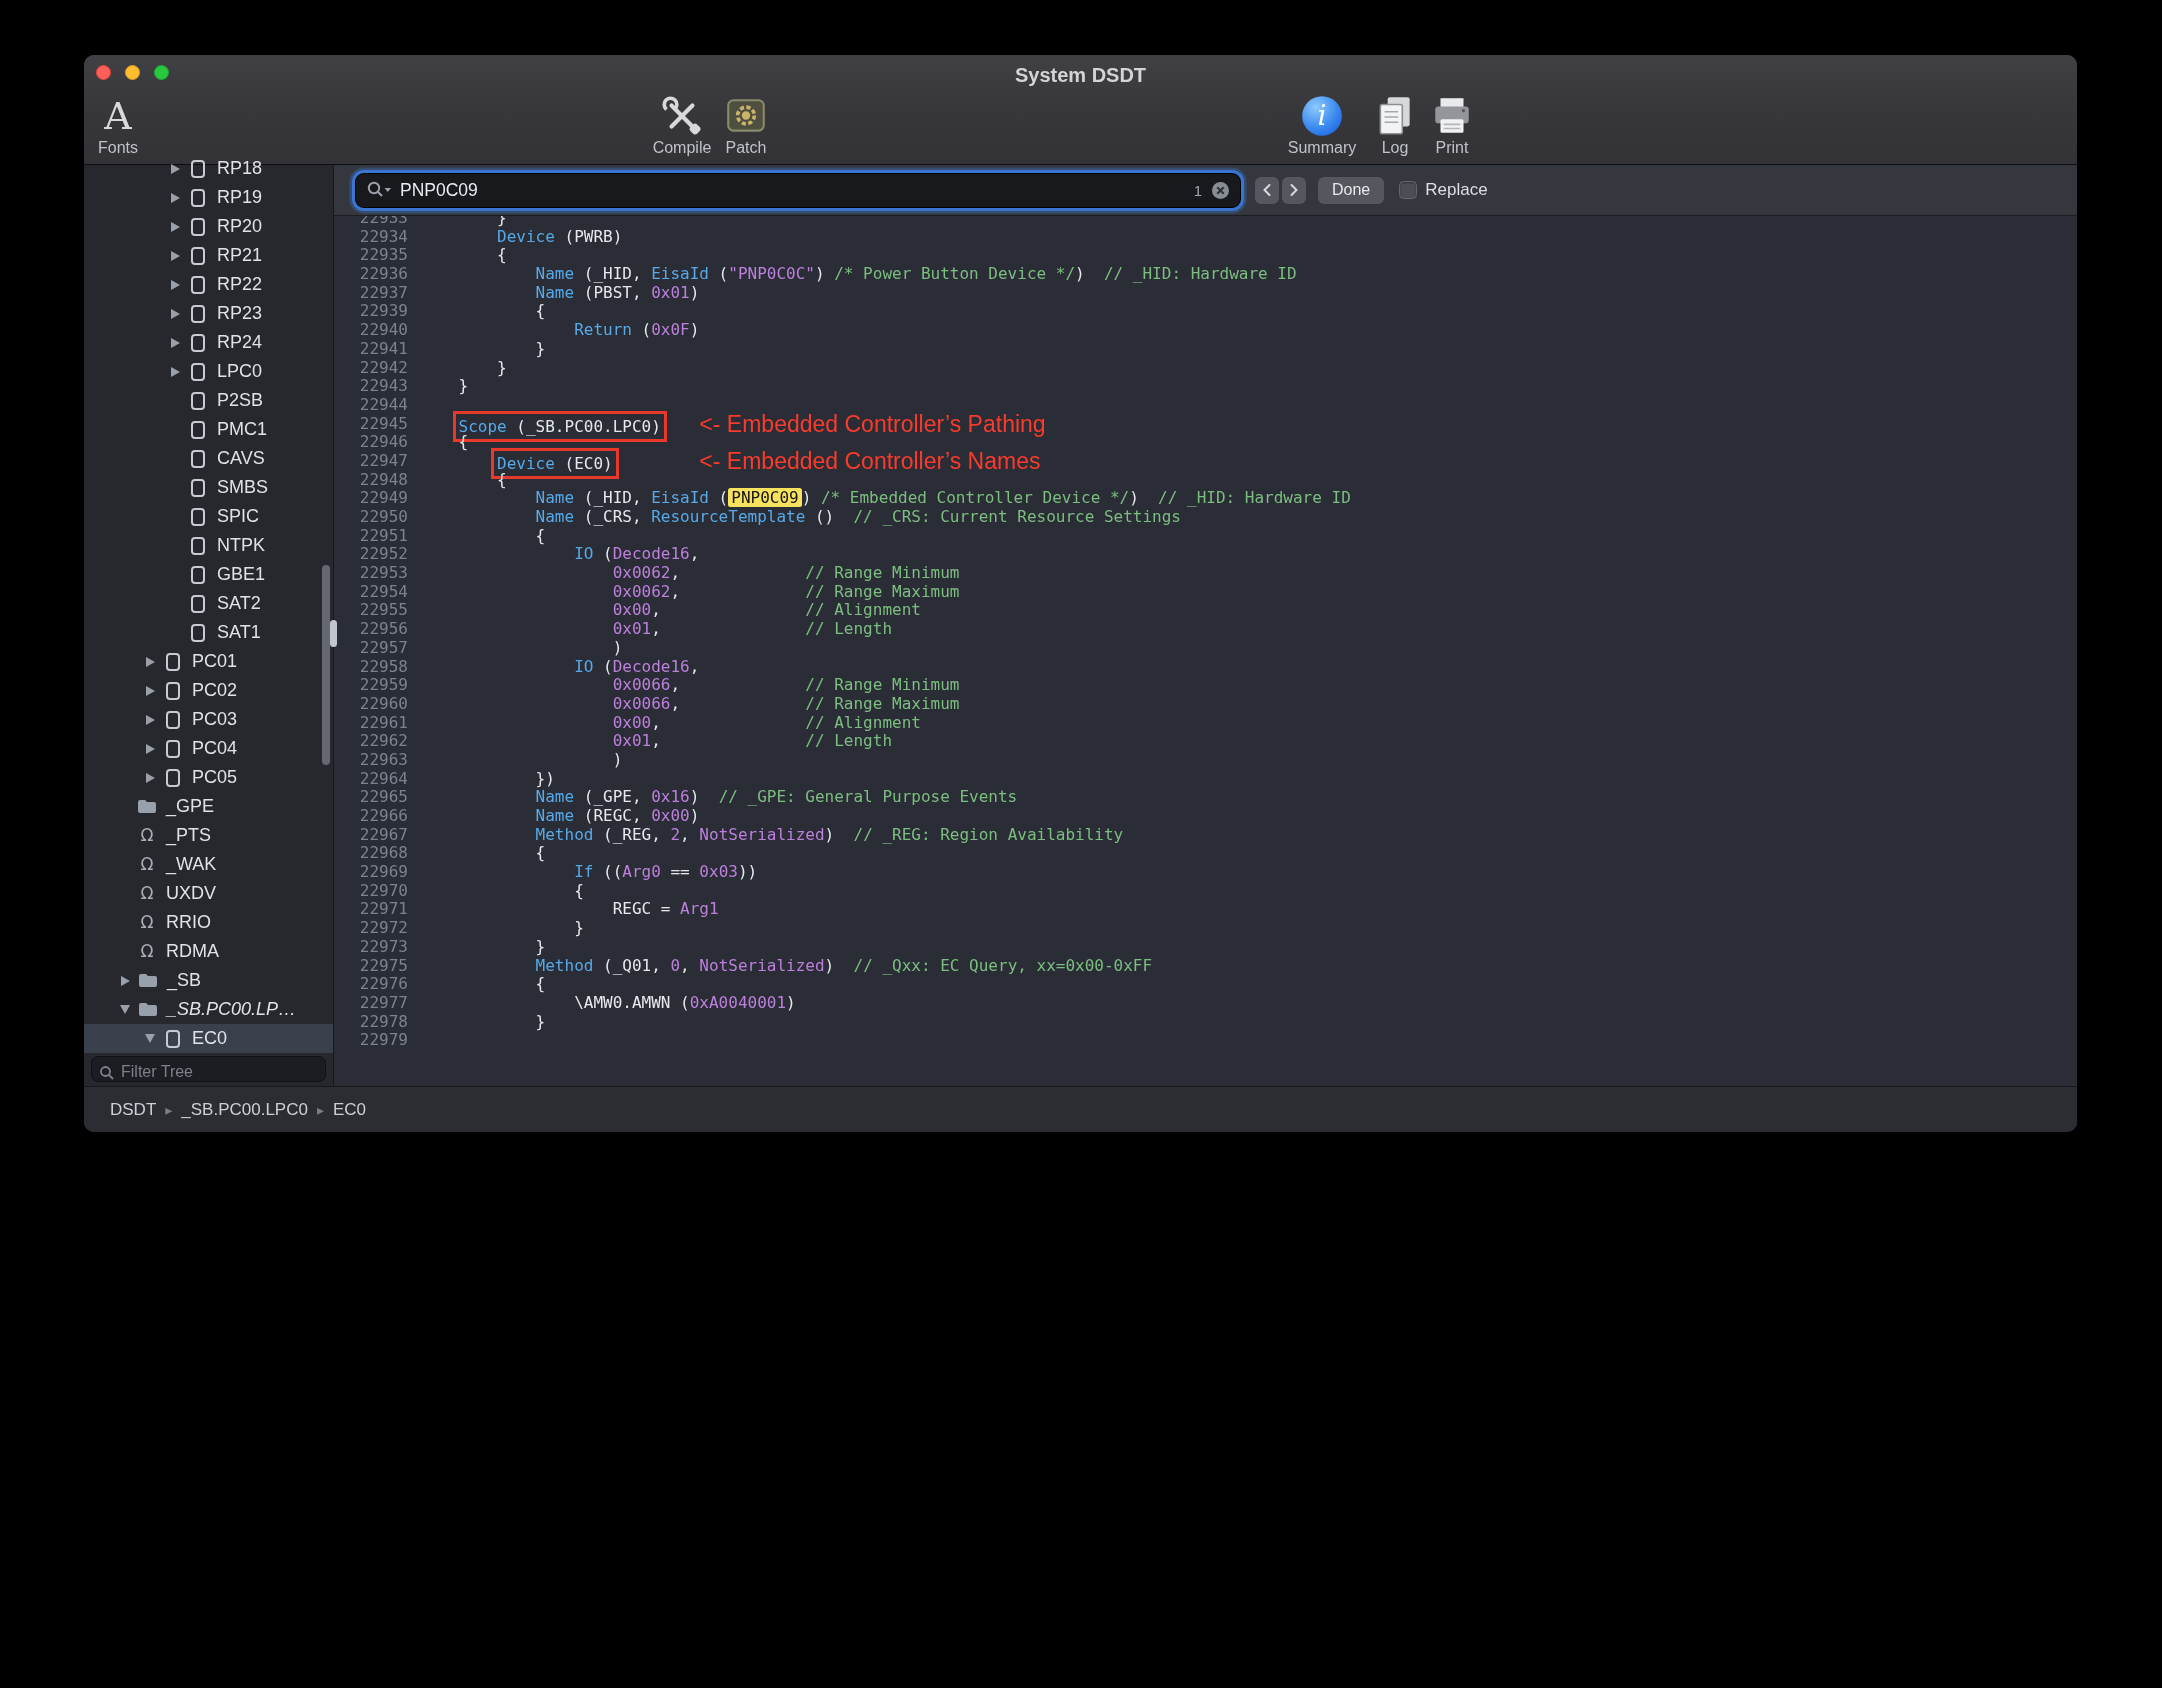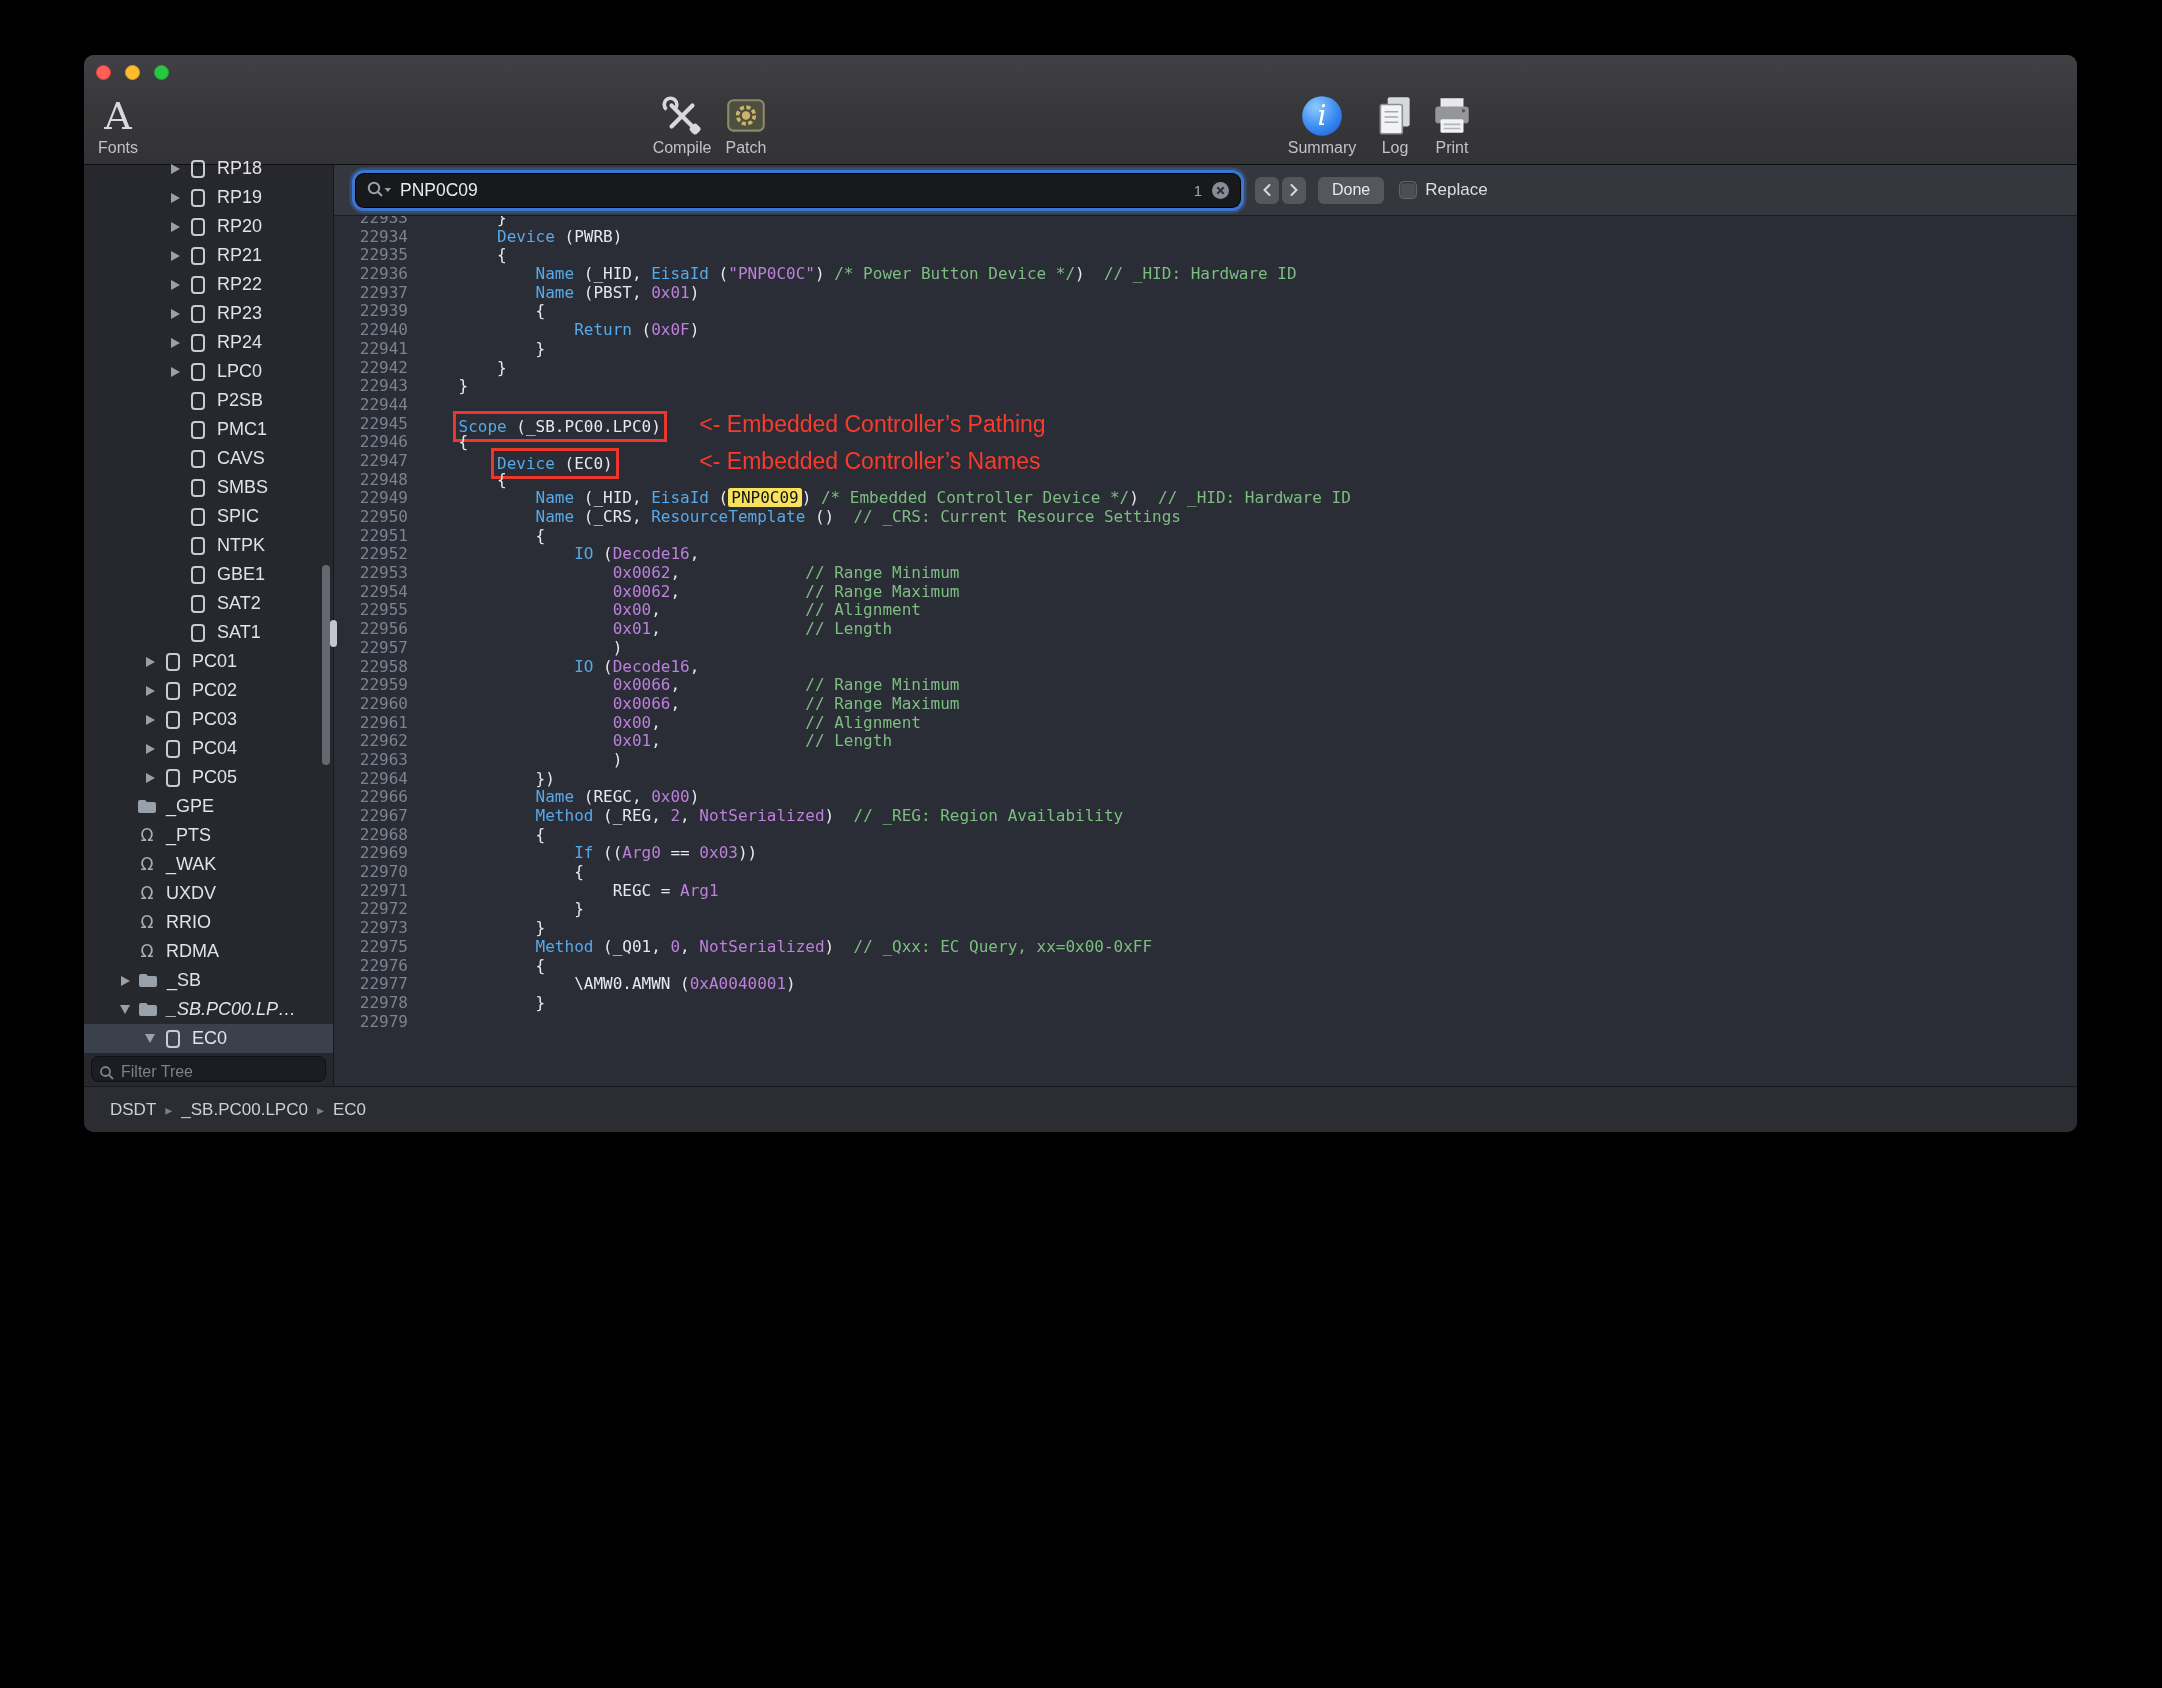--- a/index.html
+++ b/index.html
@@ -75,20 +75,21 @@
   .bc-sep{font-size:14px;color:#7a7f88;}
 </style>
 </head>
 <body>
 
 <div id="window">
   <div id="header">
     <div class="tl tl-red"></div>
     <div class="tl tl-yellow"></div>
     <div class="tl tl-green"></div>
+    <div id="titlebar-title">System DSDT</div>
     <div id="toolbar">
         <div class="tb-item tb-fonts">
           <span class="tb-icon">
             <svg width="40" height="46" viewBox="0 0 40 46">
               <text x="20" y="36" text-anchor="middle" font-family="DejaVu Serif, serif" font-size="38" fill="#d8d9db">A</text>
             </svg>
           </span>
           <span class="tb-label">Fonts</span>
         </div>
         <div class="tb-item tb-compile">
@@ -487,20 +488,21 @@
             <div class="cl"><span class="ln">22955</span><span class="ct"><span class="tok-p">                    </span><span class="tok-n">0x00</span><span class="tok-p">,               </span><span class="tok-c">// Alignment</span></span></div>
             <div class="cl"><span class="ln">22956</span><span class="ct"><span class="tok-p">                    </span><span class="tok-n">0x01</span><span class="tok-p">,               </span><span class="tok-c">// Length</span></span></div>
             <div class="cl"><span class="ln">22957</span><span class="ct"><span class="tok-p">                    )</span></span></div>
             <div class="cl"><span class="ln">22958</span><span class="ct"><span class="tok-p">                </span><span class="tok-k">IO</span><span class="tok-p"> (</span><span class="tok-n">Decode16</span><span class="tok-p">,</span></span></div>
             <div class="cl"><span class="ln">22959</span><span class="ct"><span class="tok-p">                    </span><span class="tok-n">0x0066</span><span class="tok-p">,             </span><span class="tok-c">// Range Minimum</span></span></div>
             <div class="cl"><span class="ln">22960</span><span class="ct"><span class="tok-p">                    </span><span class="tok-n">0x0066</span><span class="tok-p">,             </span><span class="tok-c">// Range Maximum</span></span></div>
             <div class="cl"><span class="ln">22961</span><span class="ct"><span class="tok-p">                    </span><span class="tok-n">0x00</span><span class="tok-p">,               </span><span class="tok-c">// Alignment</span></span></div>
             <div class="cl"><span class="ln">22962</span><span class="ct"><span class="tok-p">                    </span><span class="tok-n">0x01</span><span class="tok-p">,               </span><span class="tok-c">// Length</span></span></div>
             <div class="cl"><span class="ln">22963</span><span class="ct"><span class="tok-p">                    )</span></span></div>
             <div class="cl"><span class="ln">22964</span><span class="ct"><span class="tok-p">            })</span></span></div>
+            <div class="cl"><span class="ln">22965</span><span class="ct"><span class="tok-p">            </span><span class="tok-k">Name</span><span class="tok-p"> (_GPE, </span><span class="tok-n">0x16</span><span class="tok-p">)  </span><span class="tok-c">// _GPE: General Purpose Events</span></span></div>
             <div class="cl"><span class="ln">22966</span><span class="ct"><span class="tok-p">            </span><span class="tok-k">Name</span><span class="tok-p"> (REGC, </span><span class="tok-n">0x00</span><span class="tok-p">)</span></span></div>
             <div class="cl"><span class="ln">22967</span><span class="ct"><span class="tok-p">            </span><span class="tok-k">Method</span><span class="tok-p"> (_REG, </span><span class="tok-n">2</span><span class="tok-p">, </span><span class="tok-n">NotSerialized</span><span class="tok-p">)  </span><span class="tok-c">// _REG: Region Availability</span></span></div>
             <div class="cl"><span class="ln">22968</span><span class="ct"><span class="tok-p">            {</span></span></div>
             <div class="cl"><span class="ln">22969</span><span class="ct"><span class="tok-p">                </span><span class="tok-k">If</span><span class="tok-p"> ((</span><span class="tok-n">Arg0</span><span class="tok-p"> == </span><span class="tok-n">0x03</span><span class="tok-p">))</span></span></div>
             <div class="cl"><span class="ln">22970</span><span class="ct"><span class="tok-p">                {</span></span></div>
             <div class="cl"><span class="ln">22971</span><span class="ct"><span class="tok-p">                    REGC = </span><span class="tok-n">Arg1</span></span></div>
             <div class="cl"><span class="ln">22972</span><span class="ct"><span class="tok-p">                }</span></span></div>
             <div class="cl"><span class="ln">22973</span><span class="ct"><span class="tok-p">            }</span></span></div>
             <div class="cl"><span class="ln">22975</span><span class="ct"><span class="tok-p">            </span><span class="tok-k">Method</span><span class="tok-p"> (_Q01, </span><span class="tok-n">0</span><span class="tok-p">, </span><span class="tok-n">NotSerialized</span><span class="tok-p">)  </span><span class="tok-c">// _Qxx: EC Query, xx=0x00-0xFF</span></span></div>
             <div class="cl"><span class="ln">22976</span><span class="ct"><span class="tok-p">            {</span></span></div>

